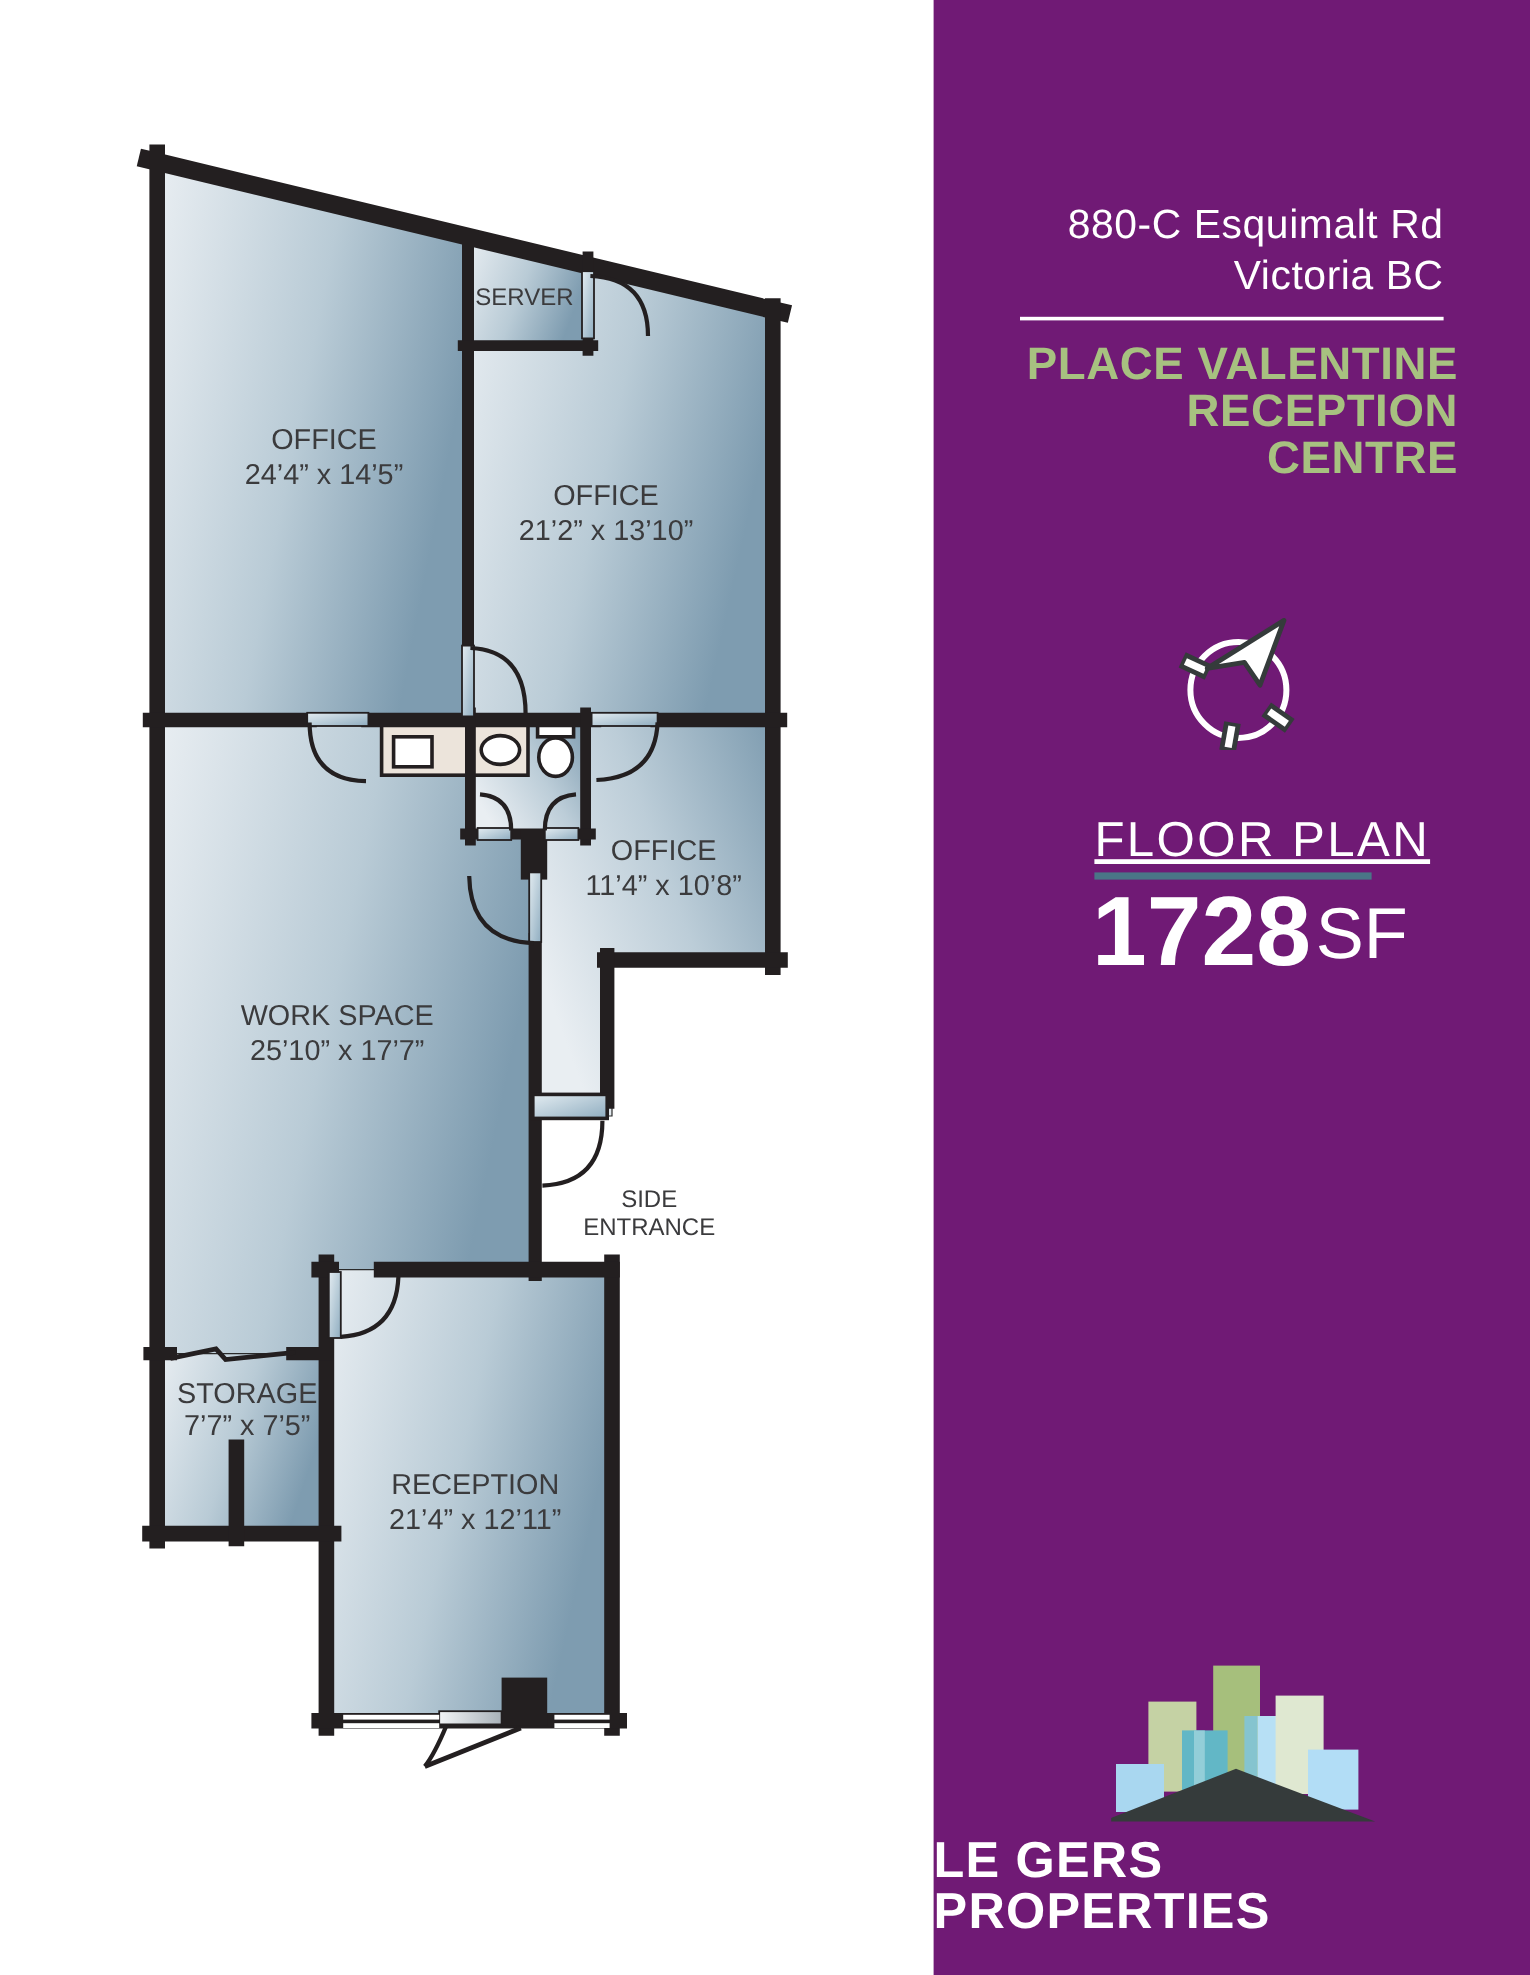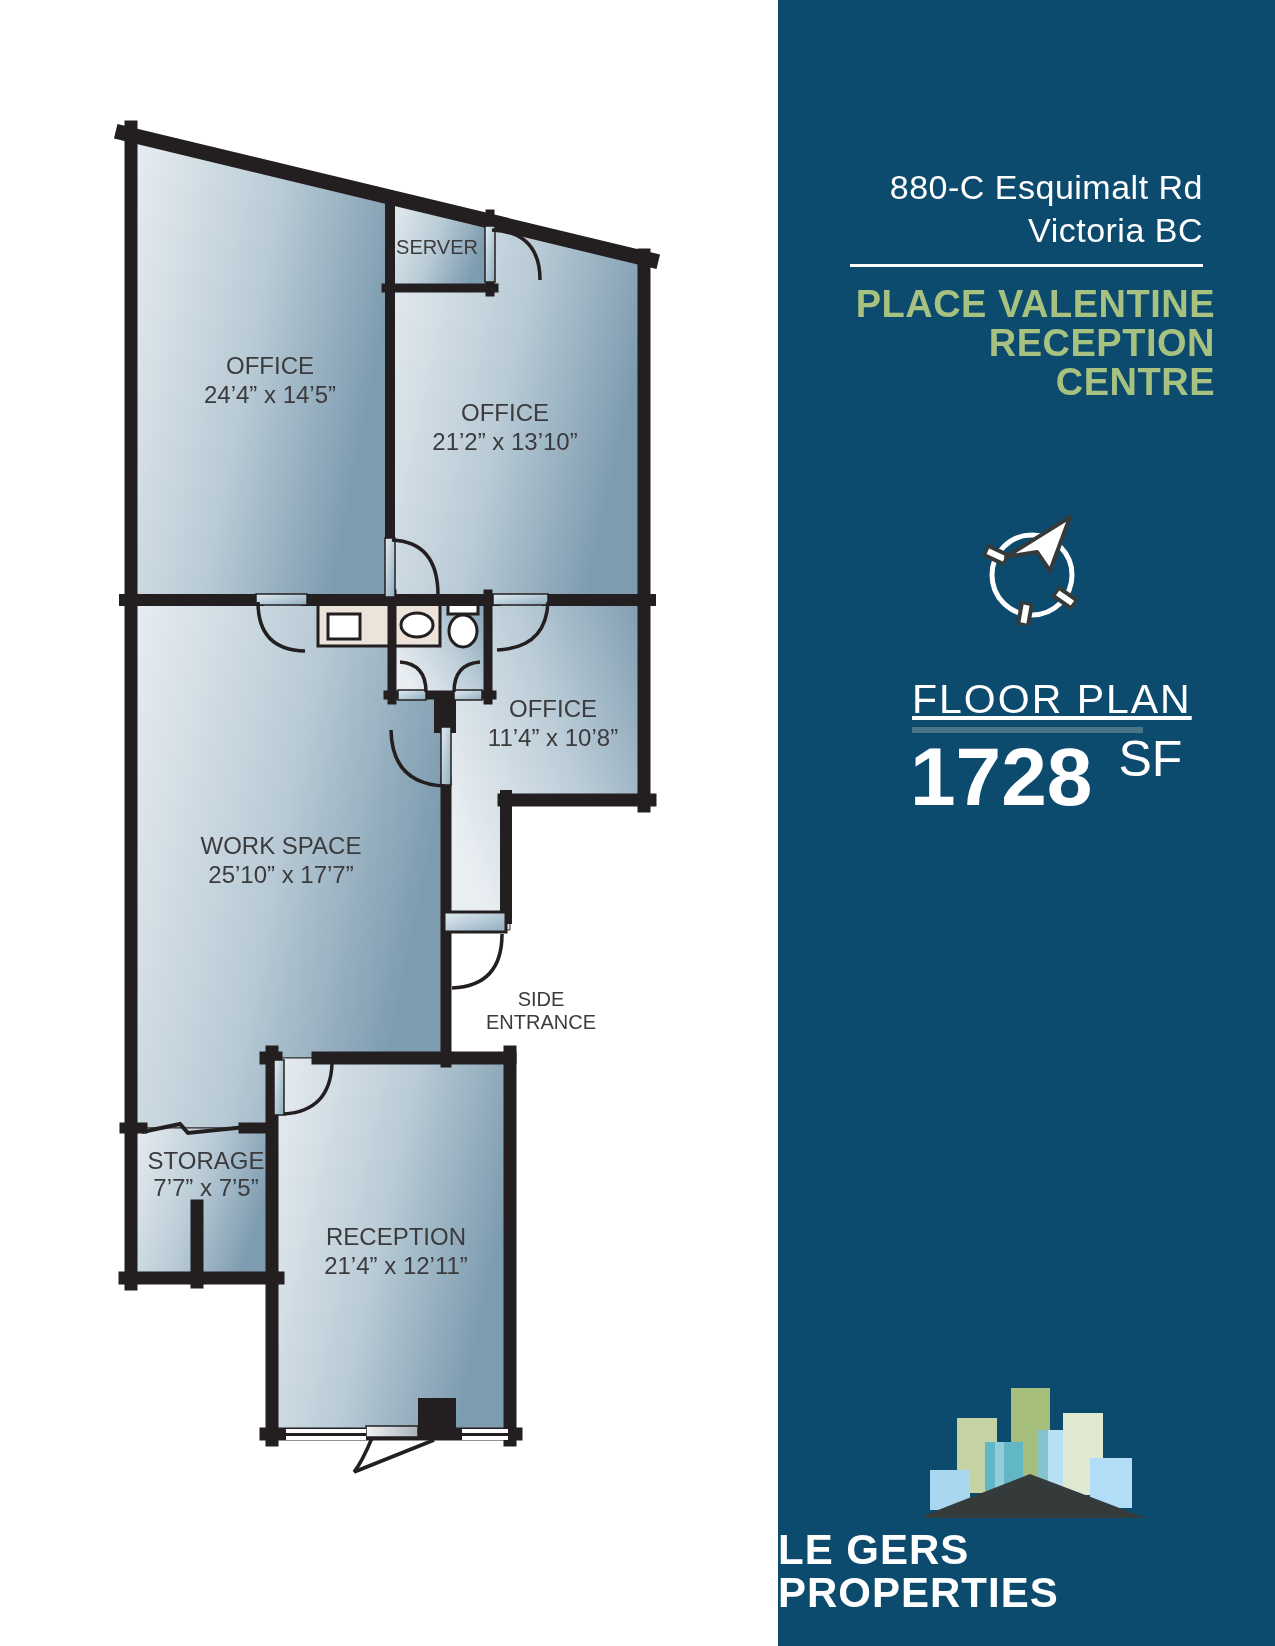--- a/index.html
+++ b/index.html
@@ -8,33 +8,33 @@
     font-family:"Liberation Sans",sans-serif;overflow:hidden;
   }
   
   #plan-svg{position:absolute;left:0;top:0;}
   .room-label{fill:#3b3b3d;font-size:24px;font-family:"Liberation Sans",sans-serif;}
   .room-label-sm{fill:#3b3b3d;font-size:20px;font-family:"Liberation Sans",sans-serif;}
   .wall{stroke:#231f20;fill:none;stroke-linecap:square;}
   .arc{stroke:#231f20;stroke-width:3.5;fill:none;}
   .fix{stroke:#231f20;stroke-width:3;}
   
-  .sidebar{position:absolute;left:778px;top:0;width:497px;height:1646px;background:#0c4a6e;}
+  .sidebar{position:absolute;left:778px;top:0;width:497px;height:1646px;background:#701a75;}
   .addr{position:absolute;left:50px;top:166px;width:375px;text-align:right;color:#ffffff;
         font-size:34px;line-height:43px;letter-spacing:.5px;font-weight:400;}
   .rule{position:absolute;left:72px;top:264px;width:353px;height:3px;background:#ffffff;}
   .prop{position:absolute;left:72px;top:285px;width:365px;color:#a7c180;font-size:38px;
         font-weight:700;line-height:39px;letter-spacing:.5px;text-align:right;}
   .compass{position:absolute;left:204px;top:515px;}
   .planlbl{position:absolute;left:134px;top:676px;color:#ffffff;font-size:41px;
            letter-spacing:2px;font-weight:400;text-decoration:underline;}
   .underline{position:absolute;left:134px;top:727px;width:231px;height:6px;background:#4a7587;}
-  .area{position:absolute;left:132px;top:730px;color:#ffffff;display:flex;align-items:flex-start;}
+  .area{position:absolute;left:132px;top:730px;color:#ffffff;display:flex;align-items:center;}
   .area .num{font-size:82px;font-weight:700;}
-  .area .unit{font-size:50px;font-weight:400;margin-left:26px;}
+  .area .unit{font-size:60px;font-weight:400;margin-left:4px;}
   .logo{position:absolute;left:148px;top:1380px;}
   .brand{position:absolute;left:0;top:1528px;width:497px;color:#ffffff;
          font-size:42px;font-weight:700;line-height:43px;letter-spacing:1px;}
 </style>
 </head>
 <body>
 
 <svg id="plan-svg" width="778" height="1646" viewBox="0 0 778 1646">
   <defs>
     <linearGradient id="roomGrad" x1="0" y1="0" x2="1" y2="0.35">

